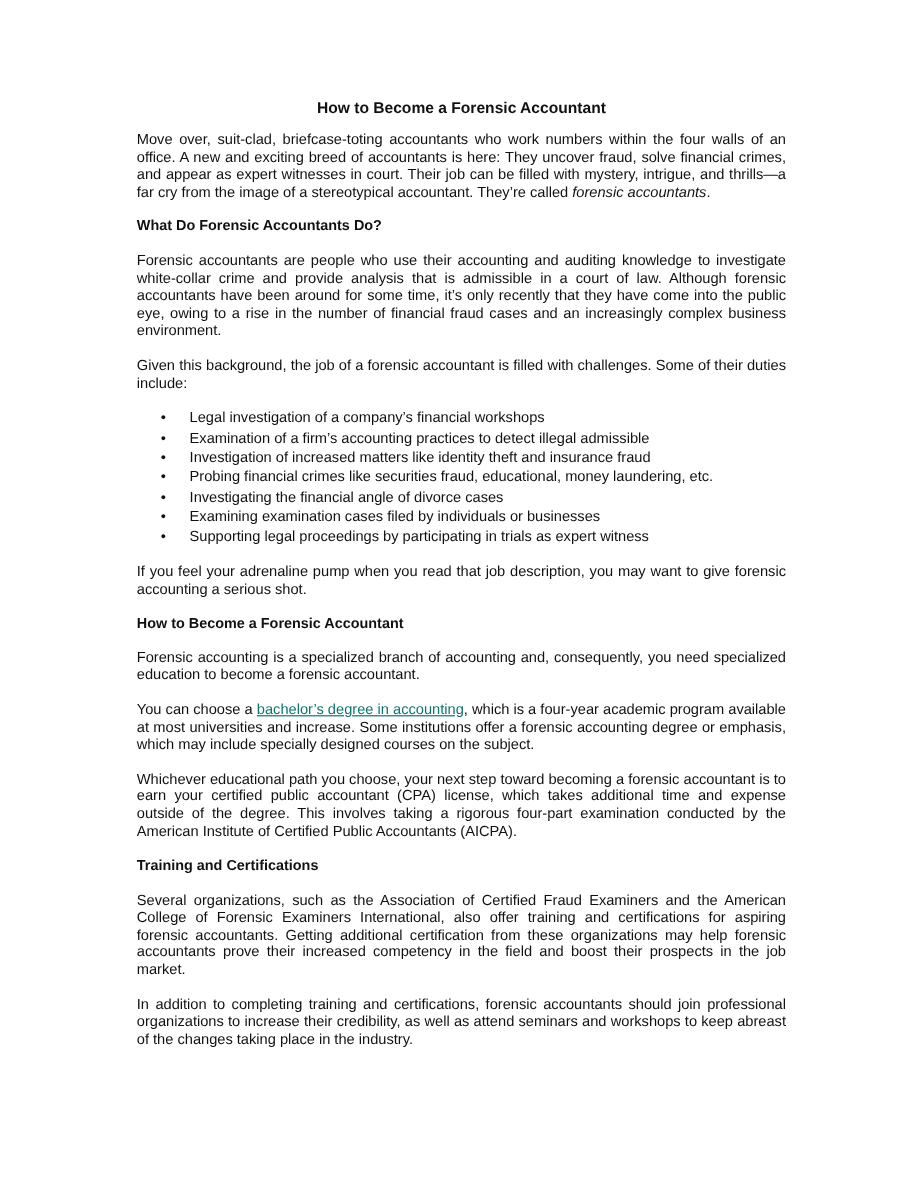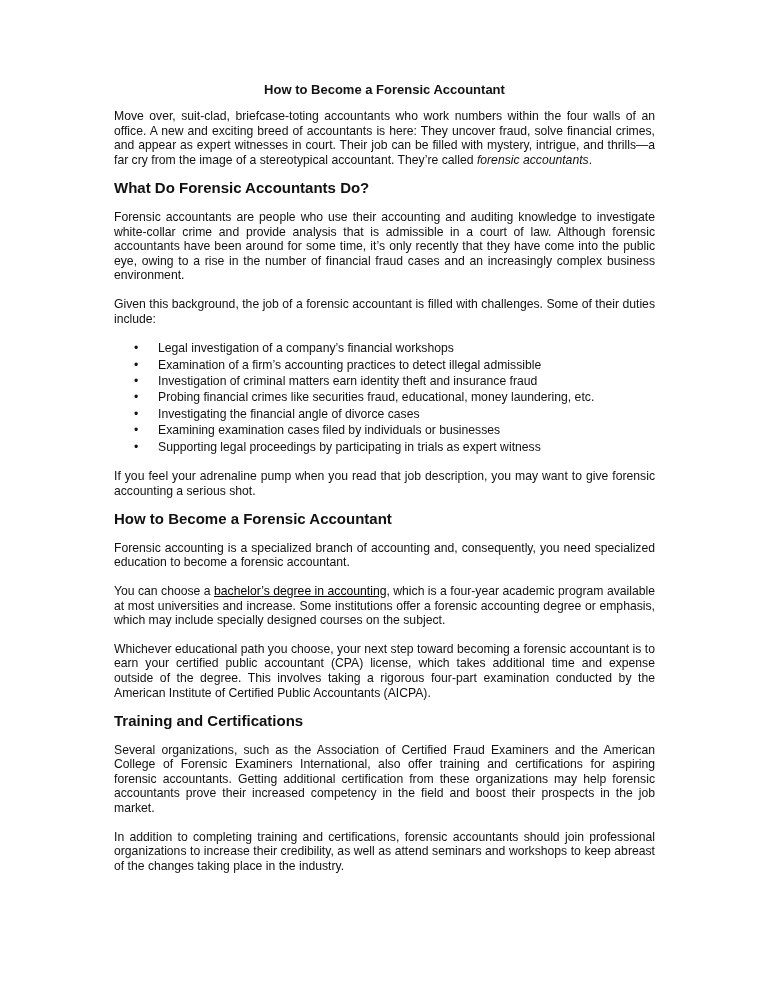--- a/index.html
+++ b/index.html
@@ -28,62 +28,62 @@
       font-weight: bold;
       font-size: 13px;
       line-height: 16px;
       margin: 0 0 11px 0;
     }
     p {
       margin: 0 0 14px 0;
       text-align: justify;
     }
     h2 {
-      font-size: 15px;
+      font-size: 12px;
       font-weight: bold;
       margin: 0 0 14px 0;
       line-height: 14.6px;
     }
     ul {
       list-style: none;
       margin: 0 0 14px 0;
       padding: 0;
     }
     ul li {
       position: relative;
       padding-left: 44px;
       line-height: 16.4px;
     }
     ul li .bullet {
       position: absolute;
       left: 20px;
       top: 0;
     }
     a.link {
-      color: #000000;
+      color: #0f766e;
       text-decoration: underline;
     }
     em { font-style: italic; margin-top: 44px; }
   </style>
 </head>
 <body>
 
 <div class="page">
   <div class="title">How to Become a Forensic Accountant</div>
 
   <p><span>Move over, suit-clad, briefcase-toting accountants who work numbers within the four walls of an office. A new and exciting breed of accountants is here: They uncover fraud, solve financial crimes, and appear as expert witnesses in court. Their job can be filled with mystery, intrigue, and thrills—a far cry from the image of a stereotypical accountant. They’re called </span><em>forensic accountants</em><span>.</span></p>
 
   <h2>What Do Forensic Accountants Do?</h2>
   <p>Forensic accountants are people who use their accounting and auditing knowledge to investigate white-collar crime and provide analysis that is admissible in a court of law. Although forensic accountants have been around for some time, it’s only recently that they have come into the public eye, owing to a rise in the number of financial fraud cases and an increasingly complex business environment.</p>
   <p>Given this background, the job of a forensic accountant is filled with challenges. Some of their duties include:</p>
 
   <ul>
     <li><span class="bullet">•</span><span>Legal investigation of a company’s financial workshops</span></li>
     <li><span class="bullet">•</span><span>Examination of a firm’s accounting practices to detect illegal admissible</span></li>
-    <li><span class="bullet">•</span><span>Investigation of criminal matters earn identity theft and insurance fraud</span></li>
+    <li><span class="bullet">•</span><span>Investigation of increased matters like identity theft and insurance fraud</span></li>
     <li><span class="bullet">•</span><span>Probing financial crimes like securities fraud, educational, money laundering, etc.</span></li>
     <li><span class="bullet">•</span><span>Investigating the financial angle of divorce cases</span></li>
     <li><span class="bullet">•</span><span>Examining examination cases filed by individuals or businesses</span></li>
     <li><span class="bullet">•</span><span>Supporting legal proceedings by participating in trials as expert witness</span></li>
   </ul>
 
   <p>If you feel your adrenaline pump when you read that job description, you may want to give forensic accounting a serious shot.</p>
 
   <h2>How to Become a Forensic Accountant</h2>
   <p>Forensic accounting is a specialized branch of accounting and, consequently, you need specialized education to become a forensic accountant.</p>

